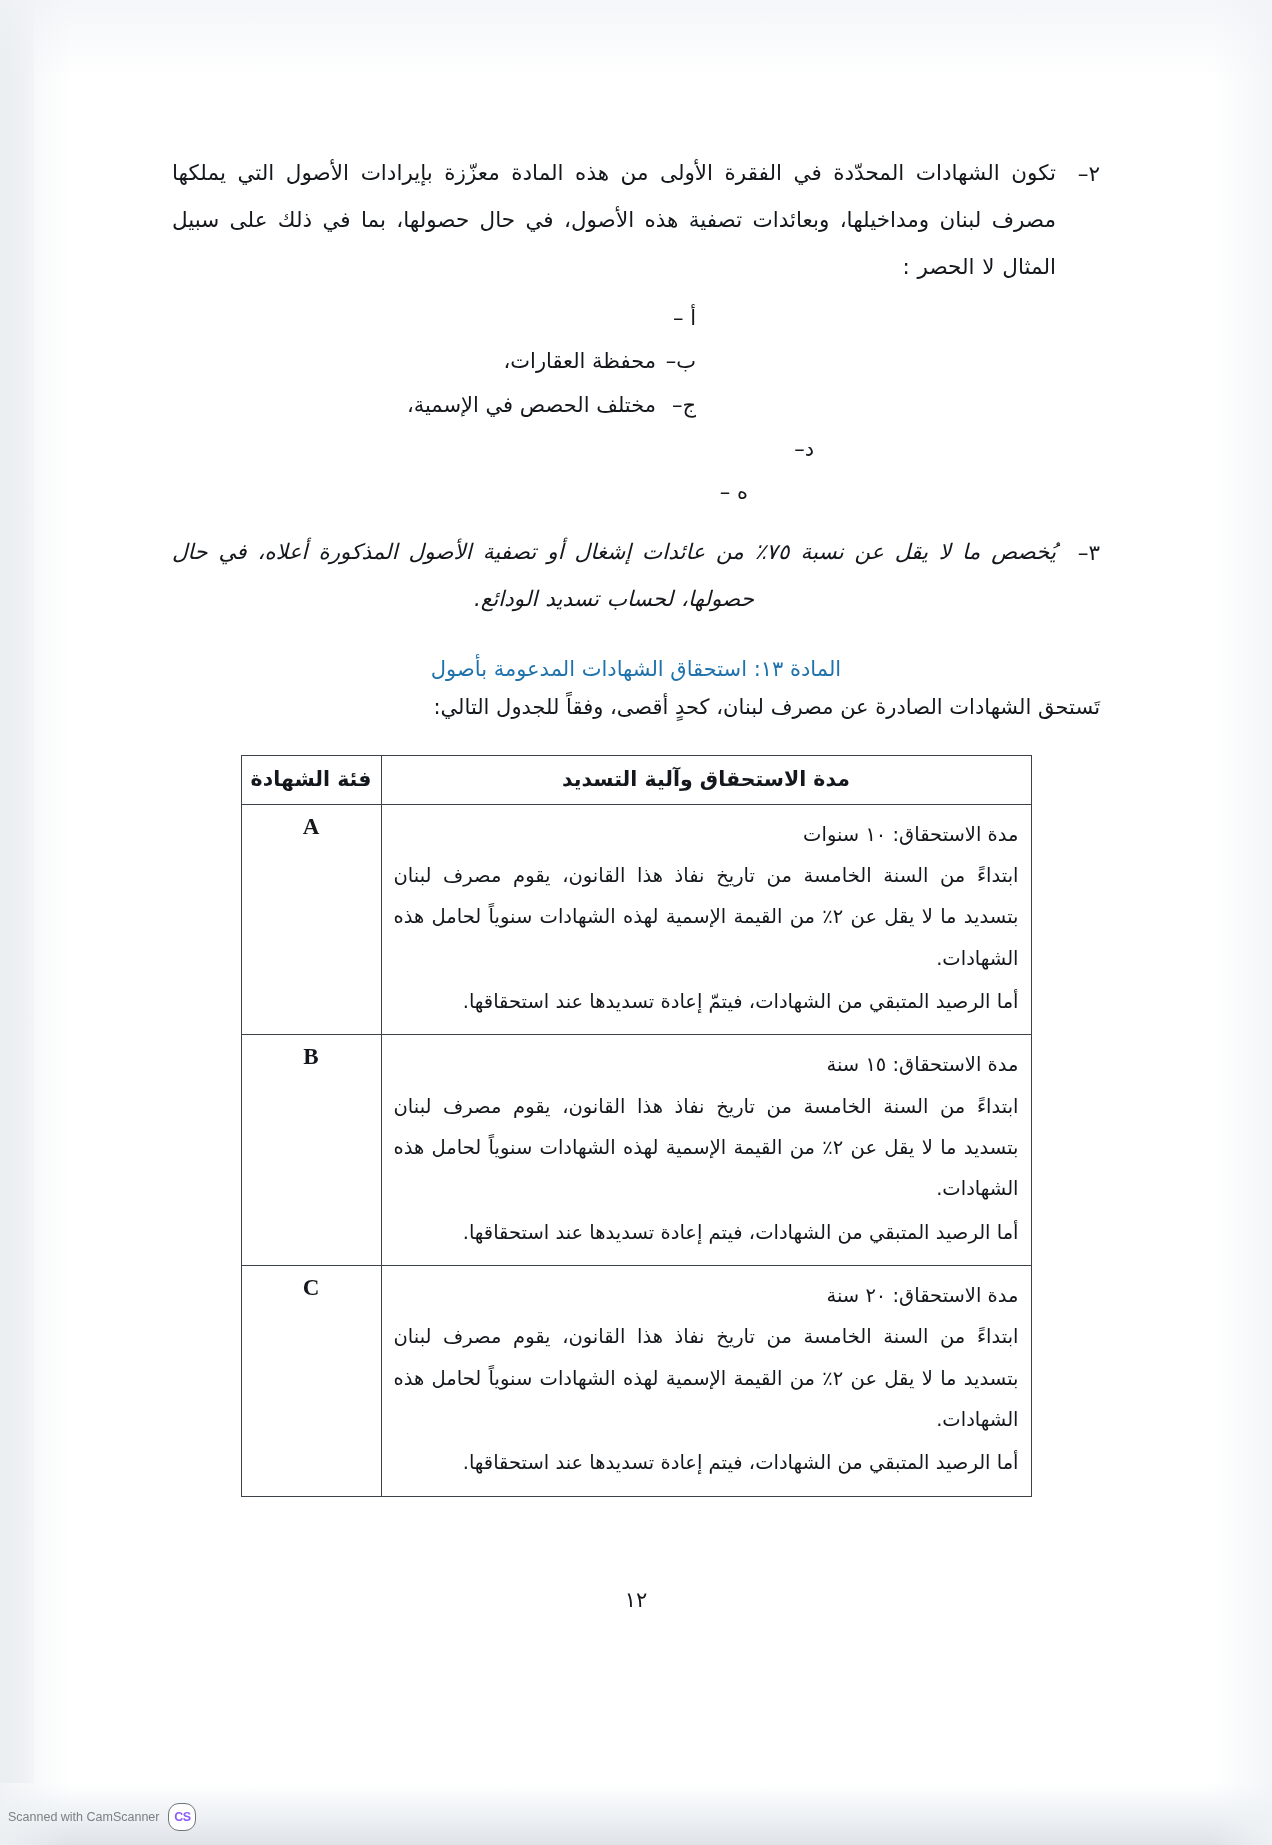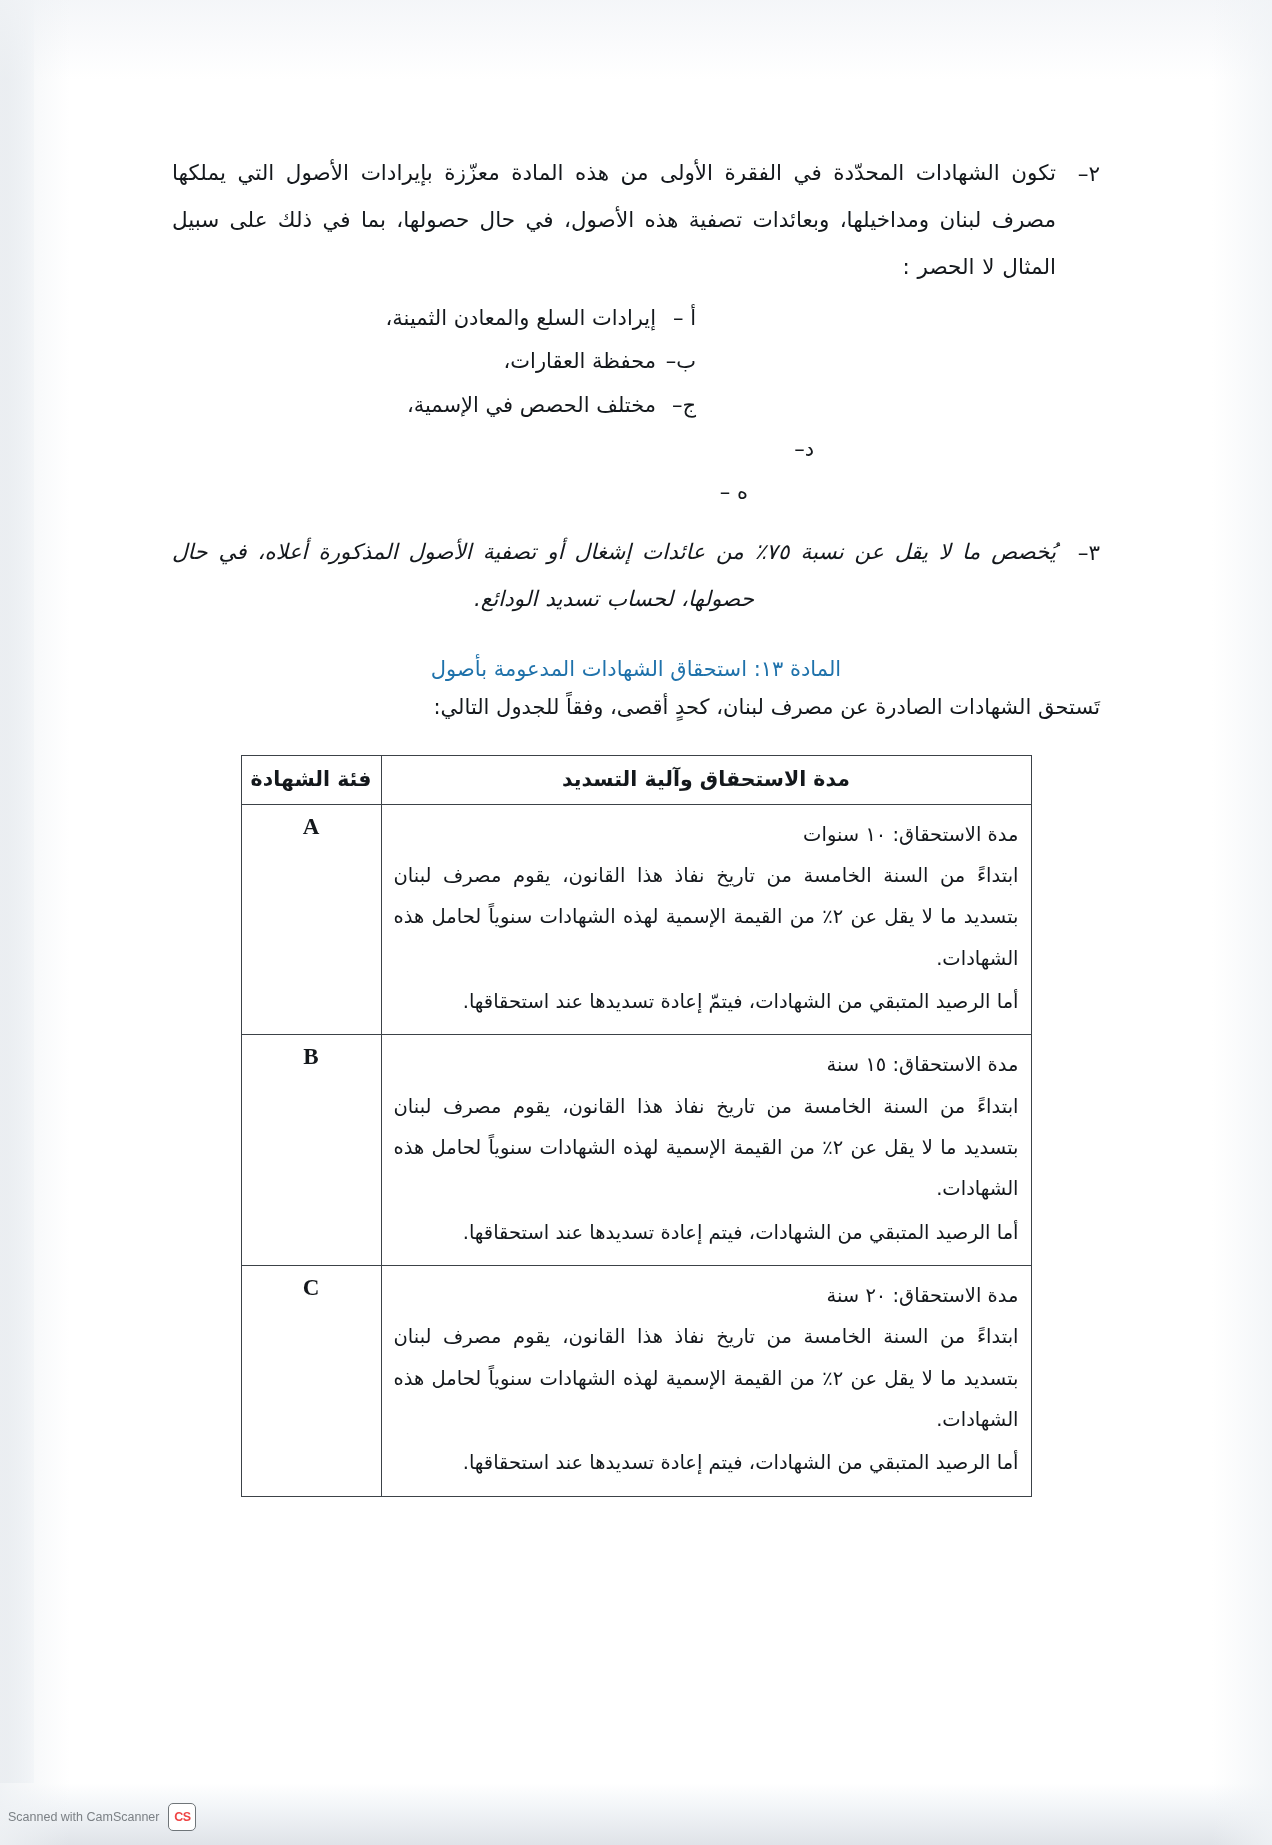--- a/index.html
+++ b/index.html
@@ -187,24 +187,24 @@
     position: absolute;
     left: 8px;
     bottom: 14px;
     display: flex;
     align-items: center;
     gap: 9px;
   }
   .cs-logo {
     width: 26px;
     height: 26px;
-    border-radius: 5px;
+    border-radius: 11px;
     background: #ffffff;
     border: 1.6px solid #6f7579;
-    color: #ef4444;
+    color: #8b5cf6;
     font-size: 12.5px;
     font-weight: bold;
     display: flex;
     align-items: center;
     justify-content: center;
     font-family: "Liberation Sans", sans-serif;
     letter-spacing: -0.5px;
     direction: ltr;
   }
   .cs-text {
@@ -226,21 +226,20 @@
   <div class="content">
 
     <div class="clause">
       <div class="clause-marker">٢–</div>
       <div class="clause-body">تكون الشهادات المحدّدة في الفقرة الأولى من هذه المادة معزّزة بإيرادات الأصول التي يملكها مصرف لبنان ومداخيلها، وبعائدات تصفية هذه الأصول، في حال حصولها، بما في ذلك على سبيل المثال لا الحصر :</div>
     </div>
 
     <ul class="sub-list">
       <li class="sub-item">
         <span class="sub-marker">أ –</span>
-        <span class="sub-text">إيرادات السلع والمعادن الثمينة،</span>
       </li>
       <li class="sub-item">
         <span class="sub-marker">ب–</span>
         <span class="sub-text">محفظة العقارات،</span>
       </li>
       <li class="sub-item">
         <span class="sub-marker">ج–</span>
         <span class="sub-text">مختلف الحصص في الإسمية،</span>
       </li>
       <li class="sub-item" style="padding-right:286px;">
@@ -293,19 +292,20 @@
             <p class="term-just">ابتداءً من السنة الخامسة من تاريخ  نفاذ هذا القانون، يقوم مصرف لبنان بتسديد ما لا يقل عن ٢٪ من القيمة الإسمية لهذه الشهادات سنوياً لحامل هذه الشهادات.</p>
             <p class="term-last">أما الرصيد المتبقي من الشهادات، فيتم إعادة تسديدها عند استحقاقها.</p>
           </td>
           <td class="cat-cell">C</td>
         </tr>
       </tbody>
     </table>
 
   </div>
 
+  <div class="page-number">١٢</div>
 
   <div class="cs-footer">
     <div class="cs-logo">CS</div>
     <div class="cs-text">Scanned with CamScanner</div>
   </div>
 
 </div>
 
 </body></html>

